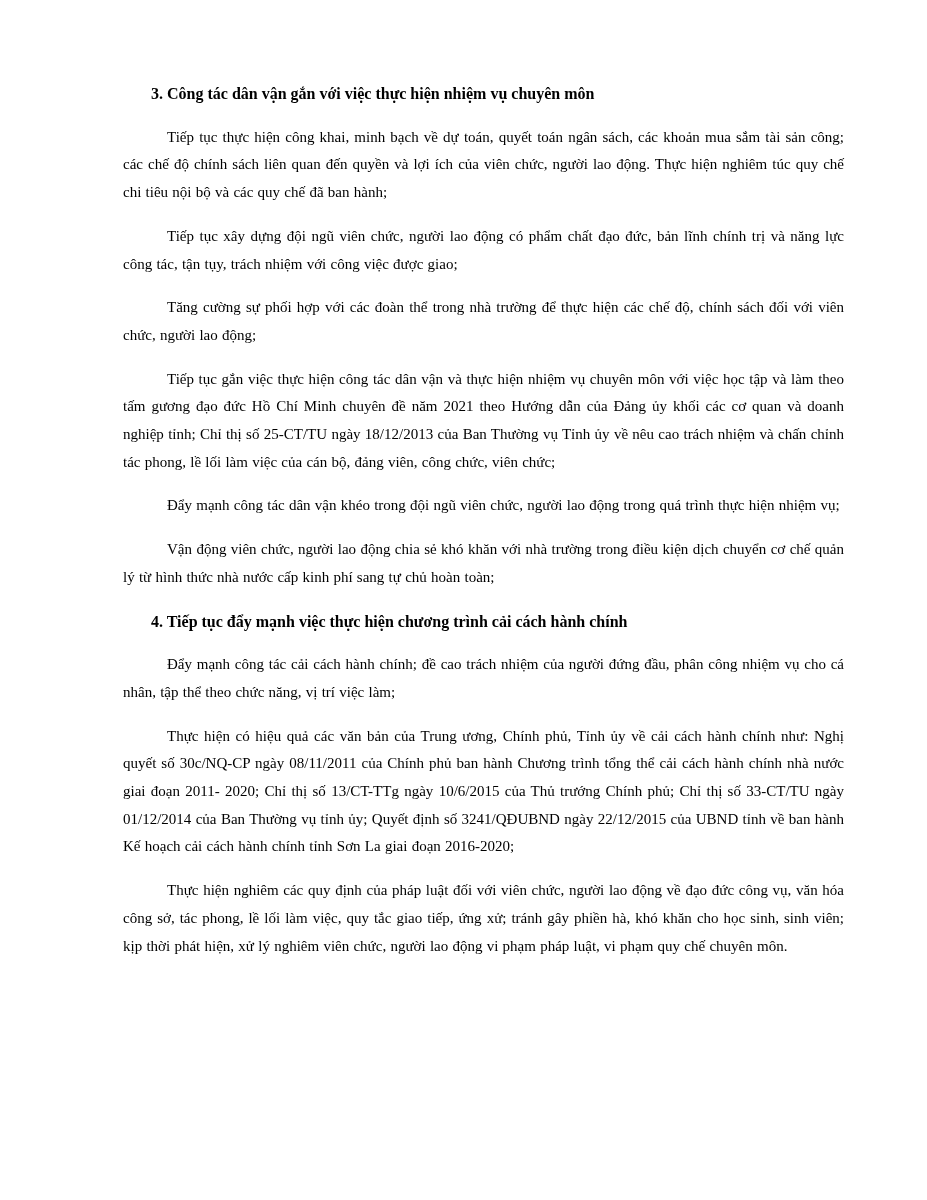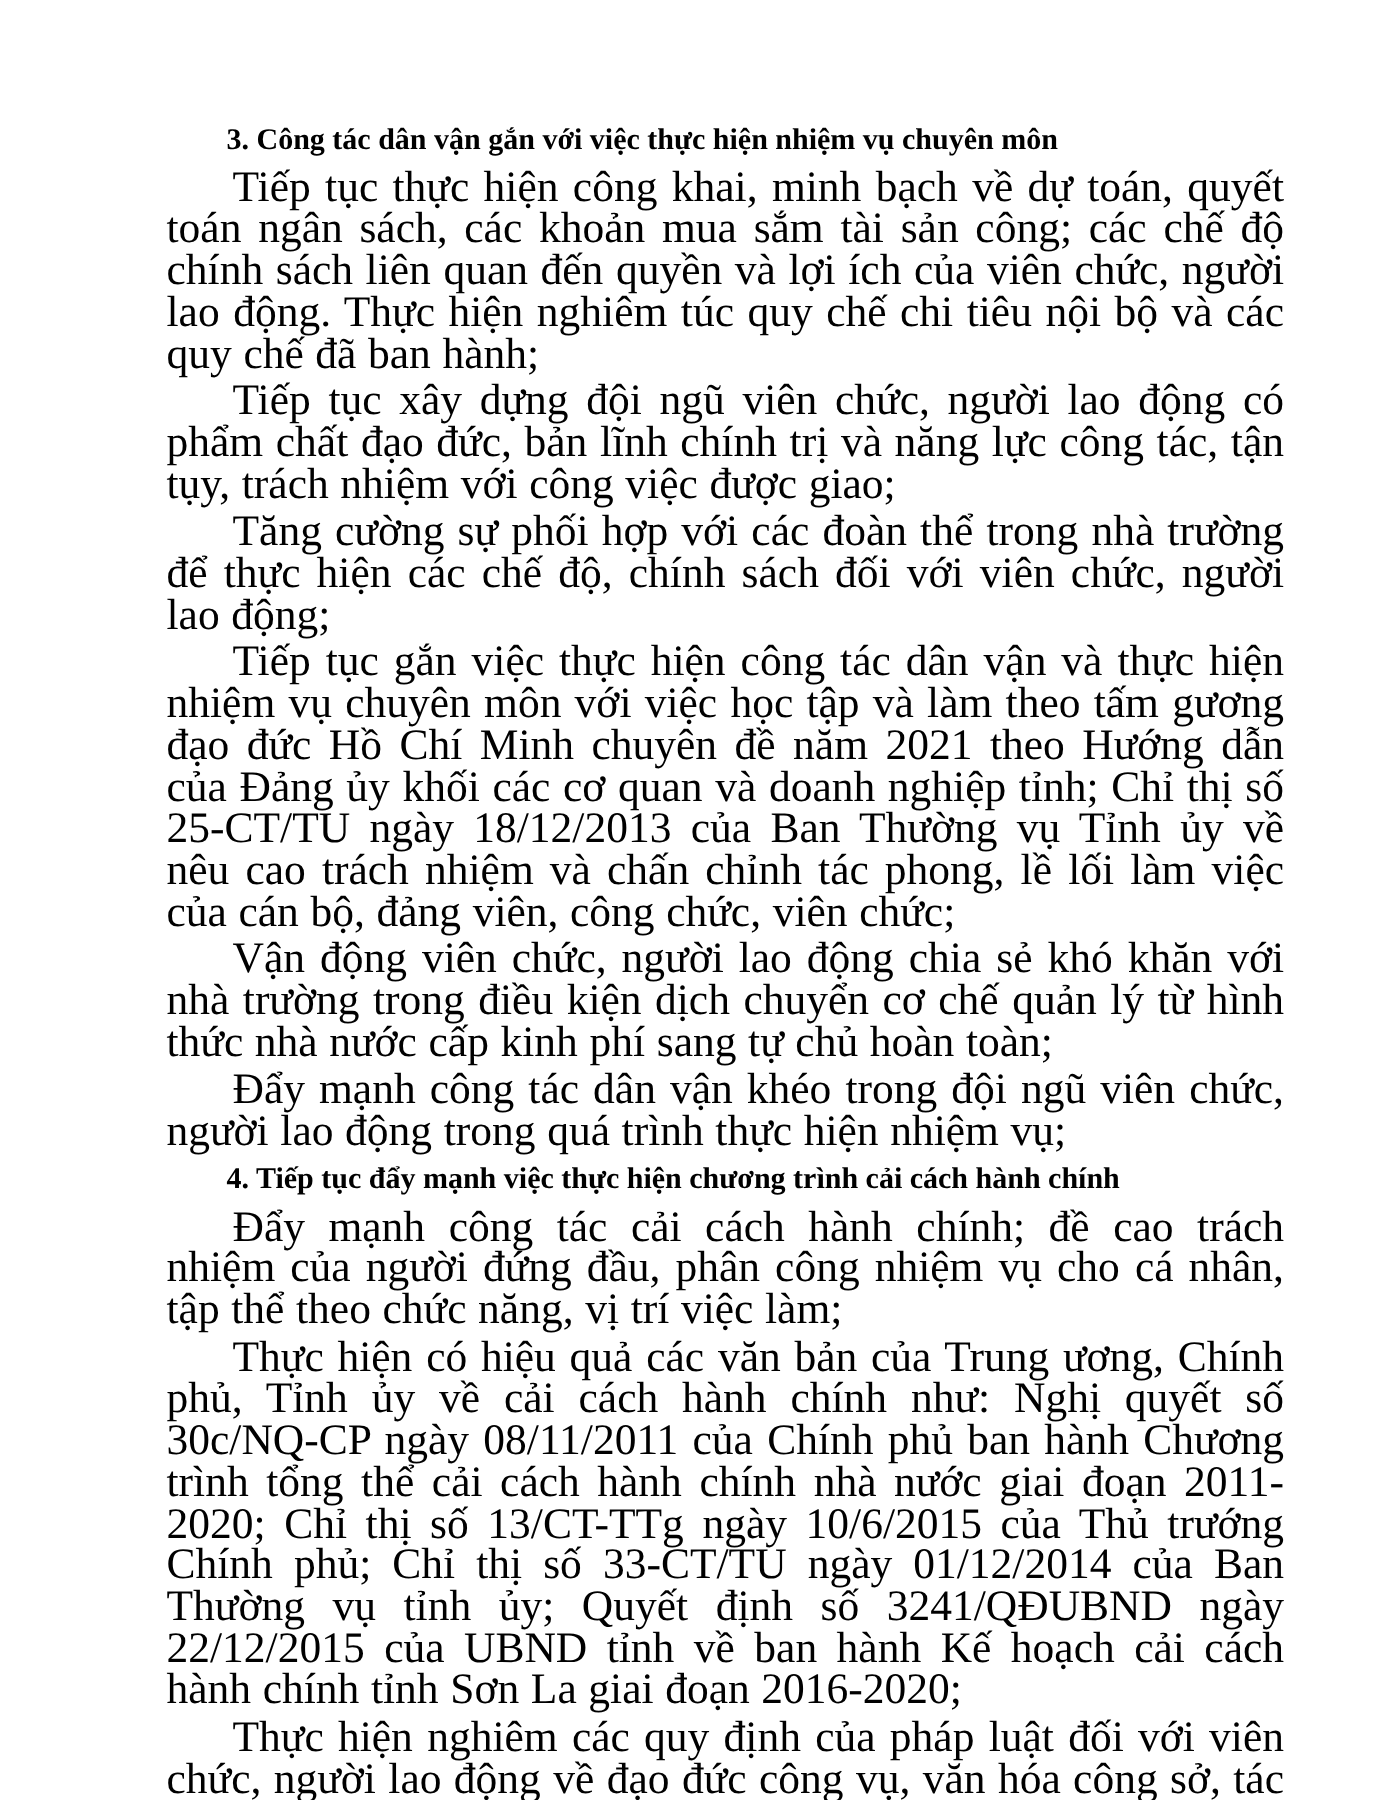--- a/index.html
+++ b/index.html
@@ -18,46 +18,46 @@
     font-family: "Liberation Serif", "DejaVu Serif", serif;
     color: #000000;
   }
   .textblock {
     position: absolute;
     left: 107px;
     top: 80px;
     width: 753px;
   }
   .para {
-    margin: 4px;
-    font-size: 29px;
+    margin: 16px;
+    font-size: 15px;
     line-height: 27.7px;
     text-align: justify;
     text-indent: 44px;
     word-spacing: 0.5px;
   }
   .heading {
     margin: 0;
-    font-size: 20px;
+    font-size: 16px;
     line-height: 27.7px;
     font-weight: bold;
     text-indent: 44px;
     text-align: left;
   }
 </style>
 </head>
 <body>
 
 <div class="sheet">
   <div class="textblock">
     <p class="heading">3. Công tác dân vận gắn với việc thực hiện nhiệm vụ chuyên môn</p>
     <p class="para">Tiếp tục thực hiện công khai, minh bạch về dự toán, quyết toán ngân sách, các khoản mua sắm tài sản công; các chế độ chính sách liên quan đến quyền và lợi ích của viên chức, người lao động. Thực hiện nghiêm túc quy chế chi tiêu nội bộ và các quy chế đã ban hành;</p>
     <p class="para">Tiếp tục xây dựng đội ngũ viên chức, người lao động có phẩm chất đạo đức, bản lĩnh chính trị và năng lực công tác, tận tụy, trách nhiệm với công việc được giao;</p>
     <p class="para">Tăng cường sự phối hợp với các đoàn thể trong nhà trường để thực hiện các chế độ, chính sách đối với viên chức, người lao động;</p>
     <p class="para">Tiếp tục gắn việc thực hiện công tác dân vận và thực hiện nhiệm vụ chuyên môn với việc học tập và làm theo tấm gương đạo đức Hồ Chí Minh chuyên đề năm 2021 theo Hướng dẫn của Đảng ủy khối các cơ quan và doanh nghiệp tỉnh; Chỉ thị số 25-CT/TU ngày 18/12/2013 của Ban Thường vụ Tỉnh ủy về nêu cao trách nhiệm và chấn chỉnh tác phong, lề lối làm việc của cán bộ, đảng viên, công chức, viên chức;</p>
+    <p class="para">Đẩy mạnh công tác dân vận khéo trong đội ngũ viên chức, người lao động trong quá trình thực hiện nhiệm vụ;</p>
     <p class="para">Vận động viên chức, người lao động chia sẻ khó khăn với nhà trường trong điều kiện dịch chuyển cơ chế quản lý từ hình thức nhà nước cấp kinh phí sang tự chủ hoàn toàn;</p>
-    <p class="para">Đẩy mạnh công tác dân vận khéo trong đội ngũ viên chức, người lao động trong quá trình thực hiện nhiệm vụ;</p>
     <p class="heading">4. Tiếp tục đẩy mạnh việc thực hiện chương trình cải cách hành chính</p>
     <p class="para">Đẩy mạnh công tác cải cách hành chính; đề cao trách nhiệm của người đứng đầu, phân công nhiệm vụ cho cá nhân, tập thể theo chức năng, vị trí việc làm;</p>
     <p class="para">Thực hiện có hiệu quả các văn bản của Trung ương, Chính phủ, Tỉnh ủy về cải cách hành chính như: Nghị quyết số 30c/NQ-CP ngày 08/11/2011 của Chính phủ ban hành Chương trình tổng thể cải cách hành chính nhà nước giai đoạn 2011- 2020; Chỉ thị số 13/CT-TTg ngày 10/6/2015 của Thủ trướng Chính phủ; Chỉ thị số 33-CT/TU ngày 01/12/2014 của Ban Thường vụ tỉnh ủy; Quyết định số 3241/QĐUBND ngày 22/12/2015 của UBND tỉnh về ban hành Kế hoạch cải cách hành chính tỉnh Sơn La giai đoạn 2016-2020;</p>
     <p class="para">Thực hiện nghiêm các quy định của pháp luật đối với viên chức, người lao động về đạo đức công vụ, văn hóa công sở, tác phong, lề lối làm việc, quy tắc giao tiếp, ứng xử; tránh gây phiền hà, khó khăn cho học sinh, sinh viên; kịp thời phát hiện, xử lý nghiêm viên chức, người lao động vi phạm pháp luật, vi phạm quy chế chuyên môn.</p>
   </div>
 </div>
 
 </body></html>

